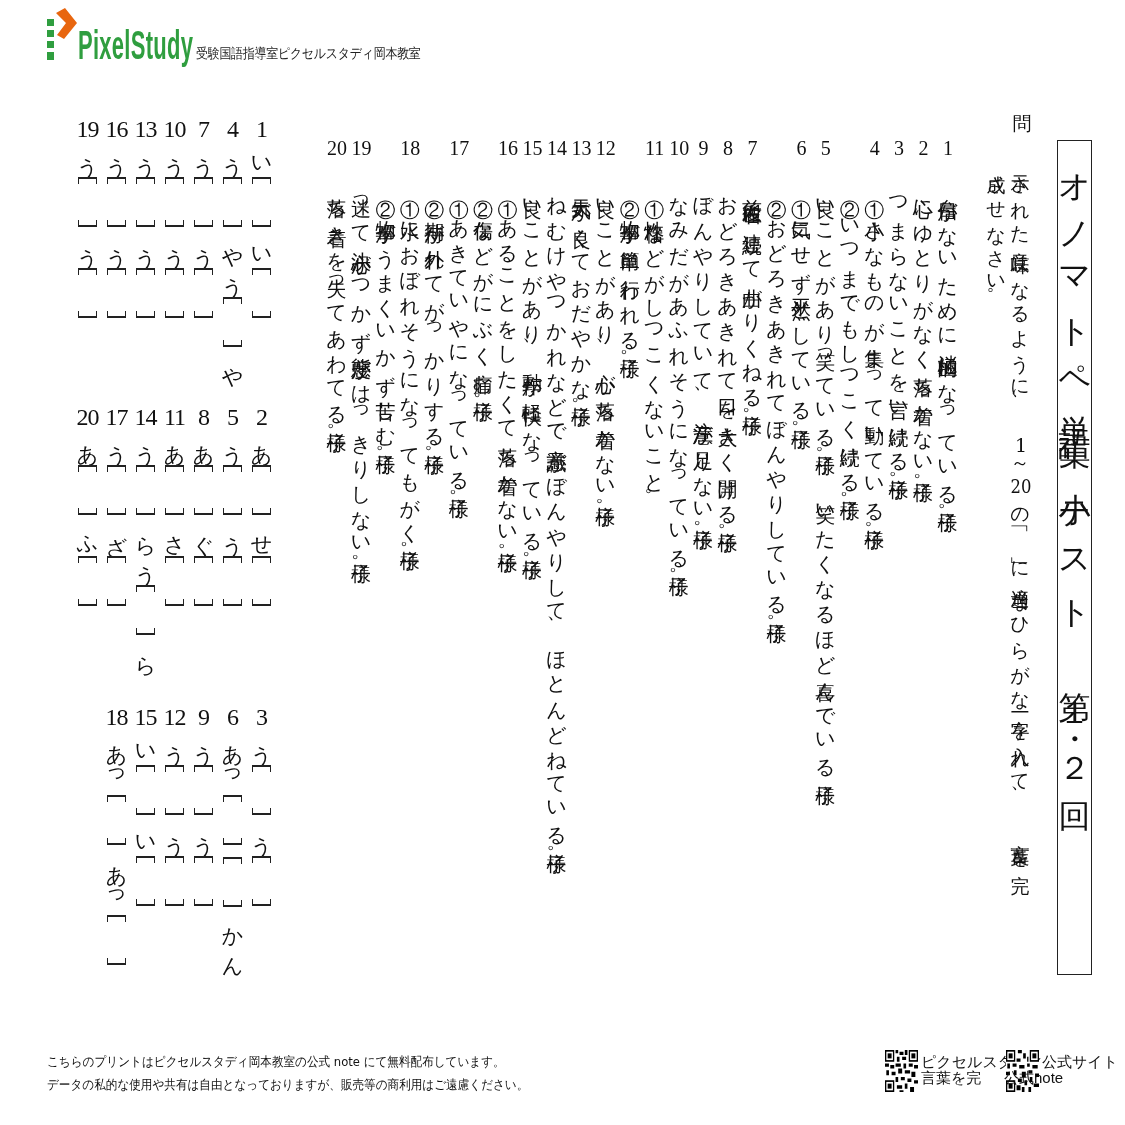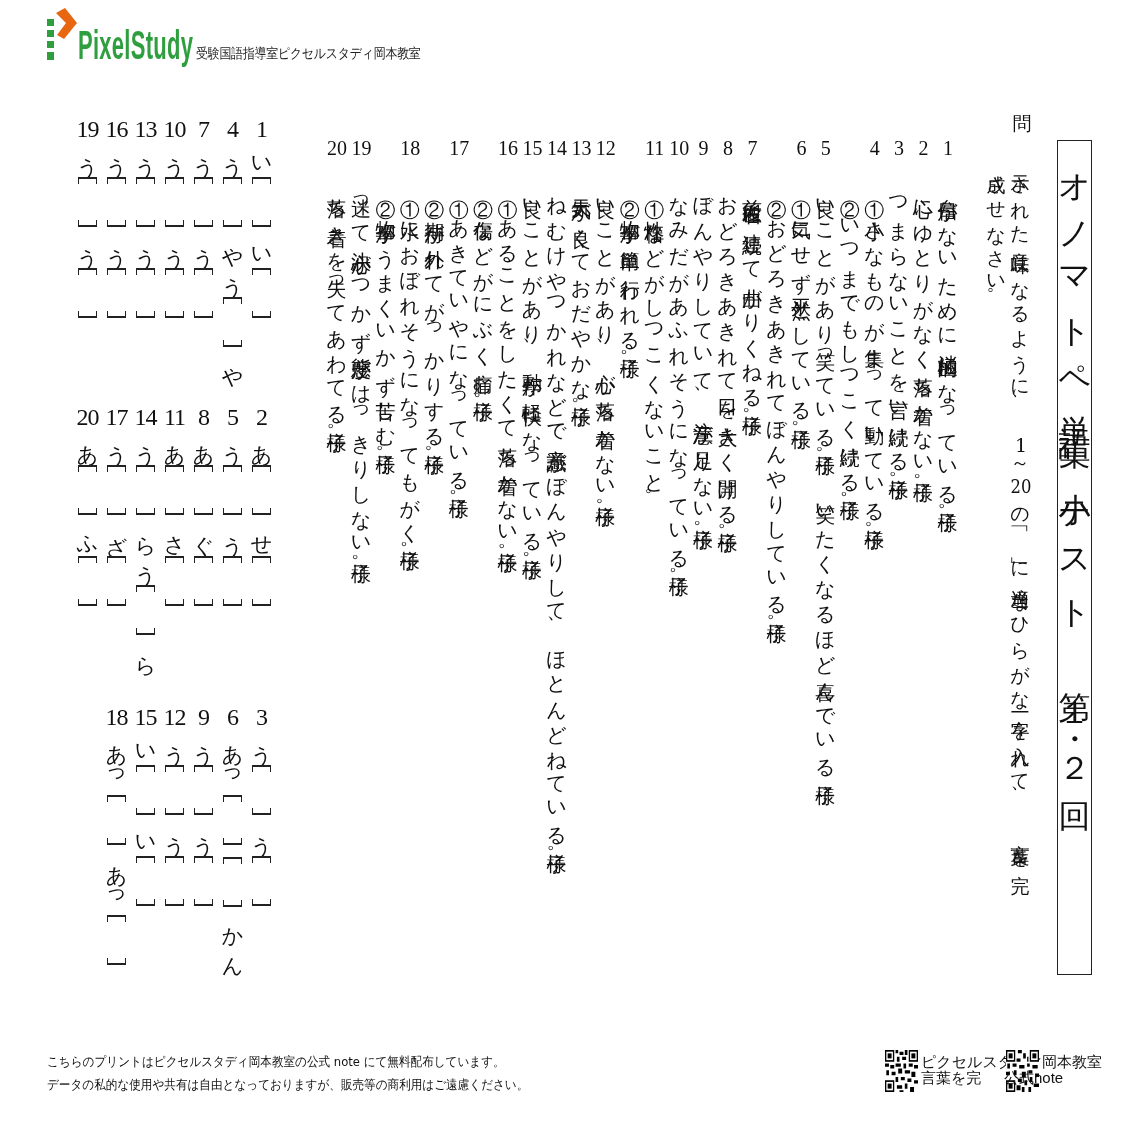--- a/index.html
+++ b/index.html
@@ -302,14 +302,14 @@
     <rect x="1" y="1" width="5" height="5" fill="#fff"></rect>
     <rect x="2" y="2" width="3" height="3" fill="#000"></rect>
   <rect x="18" y="0" width="7" height="7" fill="#000"></rect>
     <rect x="19" y="1" width="5" height="5" fill="#fff"></rect>
     <rect x="20" y="2" width="3" height="3" fill="#000"></rect>
   <rect x="0" y="18" width="7" height="7" fill="#000"></rect>
     <rect x="1" y="19" width="5" height="5" fill="#fff"></rect>
     <rect x="2" y="20" width="3" height="3" fill="#000"></rect>
   <path d="M9 0h3v2h-3zM13 2h2v3h-2zM8 5h3v2h-3zM16 4h1v3h-1zM1 8h2v3h-2zM5 8h3v2h-3zM10 9h4v2h-4zM16 8h2v2h-2zM20 9h4v2h-4zM0 13h3v2h-3zM6 12h2v3h-2zM12 13h3v3h-3zM17 12h3v2h-3zM22 14h3v2h-3zM9 17h3v2h-3zM14 18h2v3h-2zM18 16h2v3h-2zM21 20h4v2h-4zM8 21h3v3h-3zM12 22h2v3h-2zM17 22h2v3h-2z" fill="#000"></path>
 </svg>
-<div class="abs qr-label" style="left:1042px; top:1055px;">岡本教室</div>
+<div class="abs qr-label" style="left:1042px; top:1055px;">公式サイト</div>
 <div class="abs qr-label" style="left:1004px; top:1071px;">公式note</div>
 
 </body></html>

